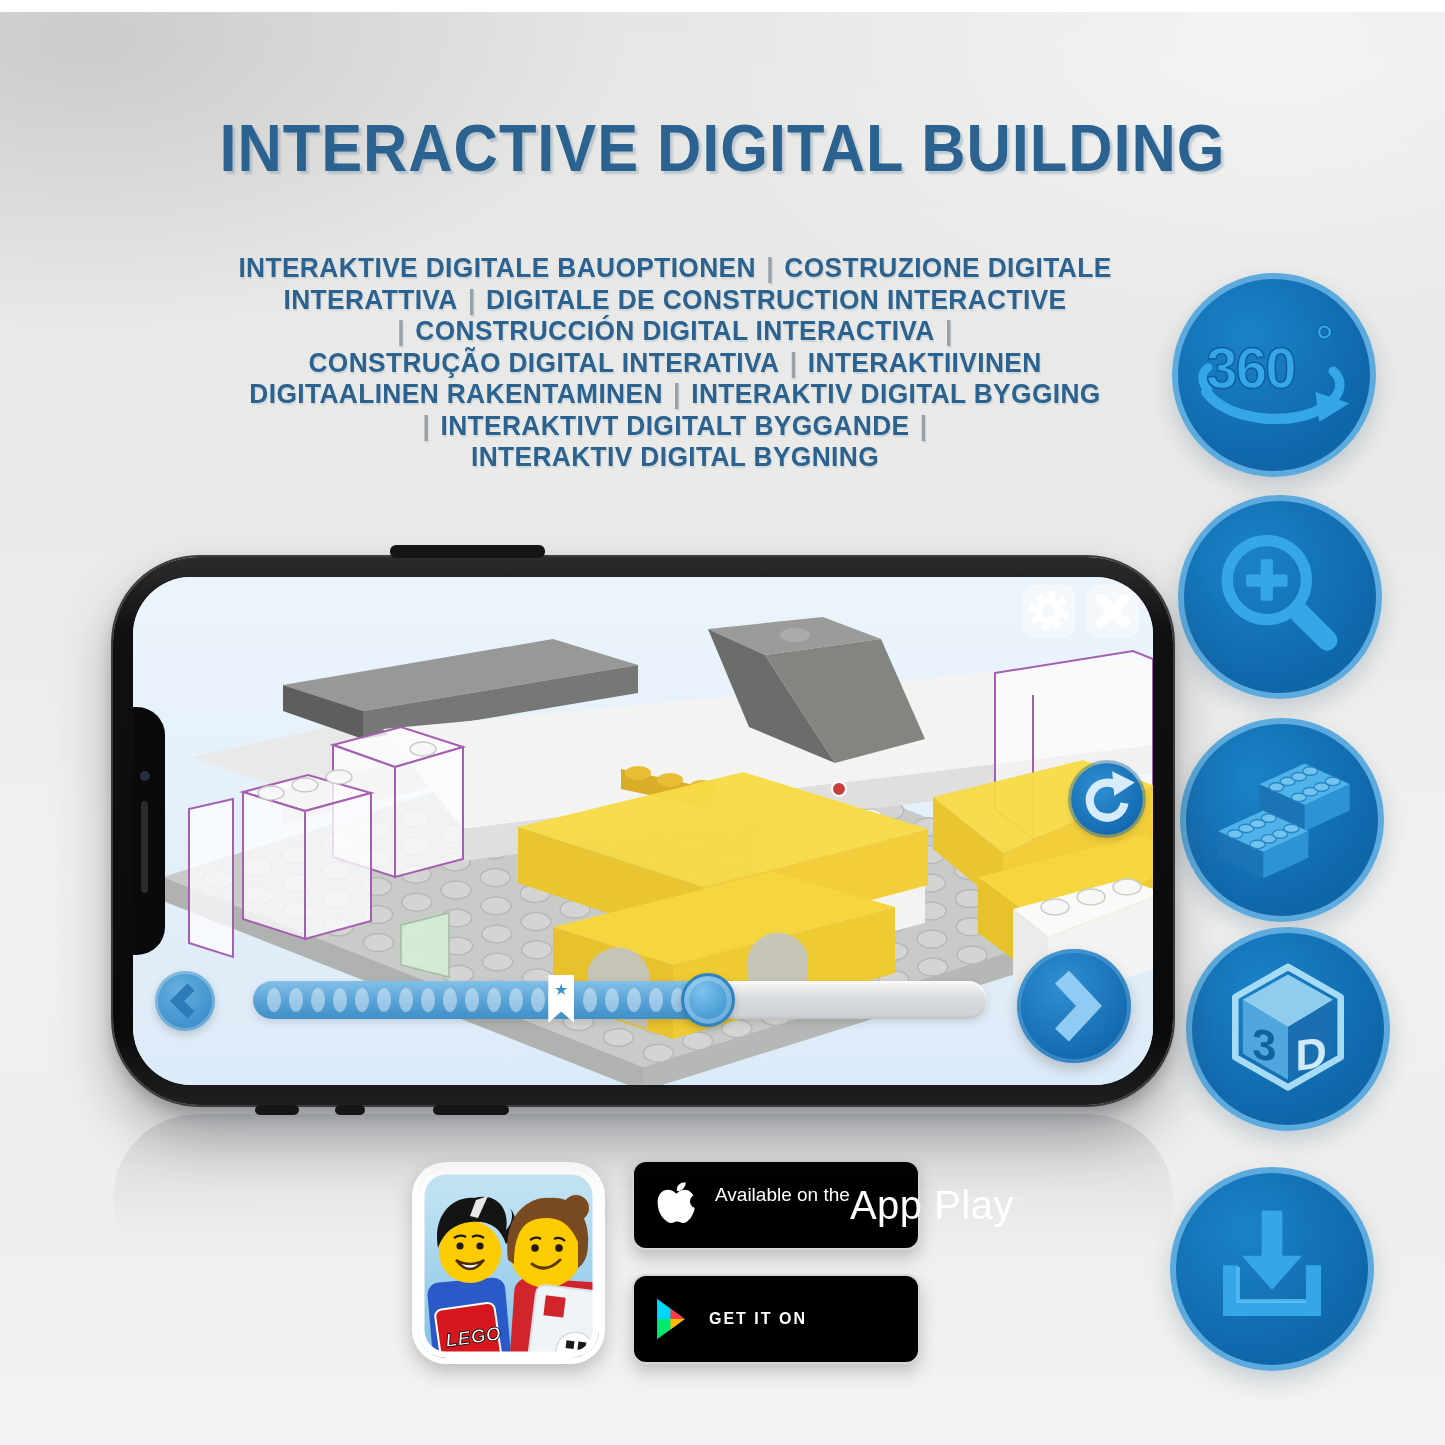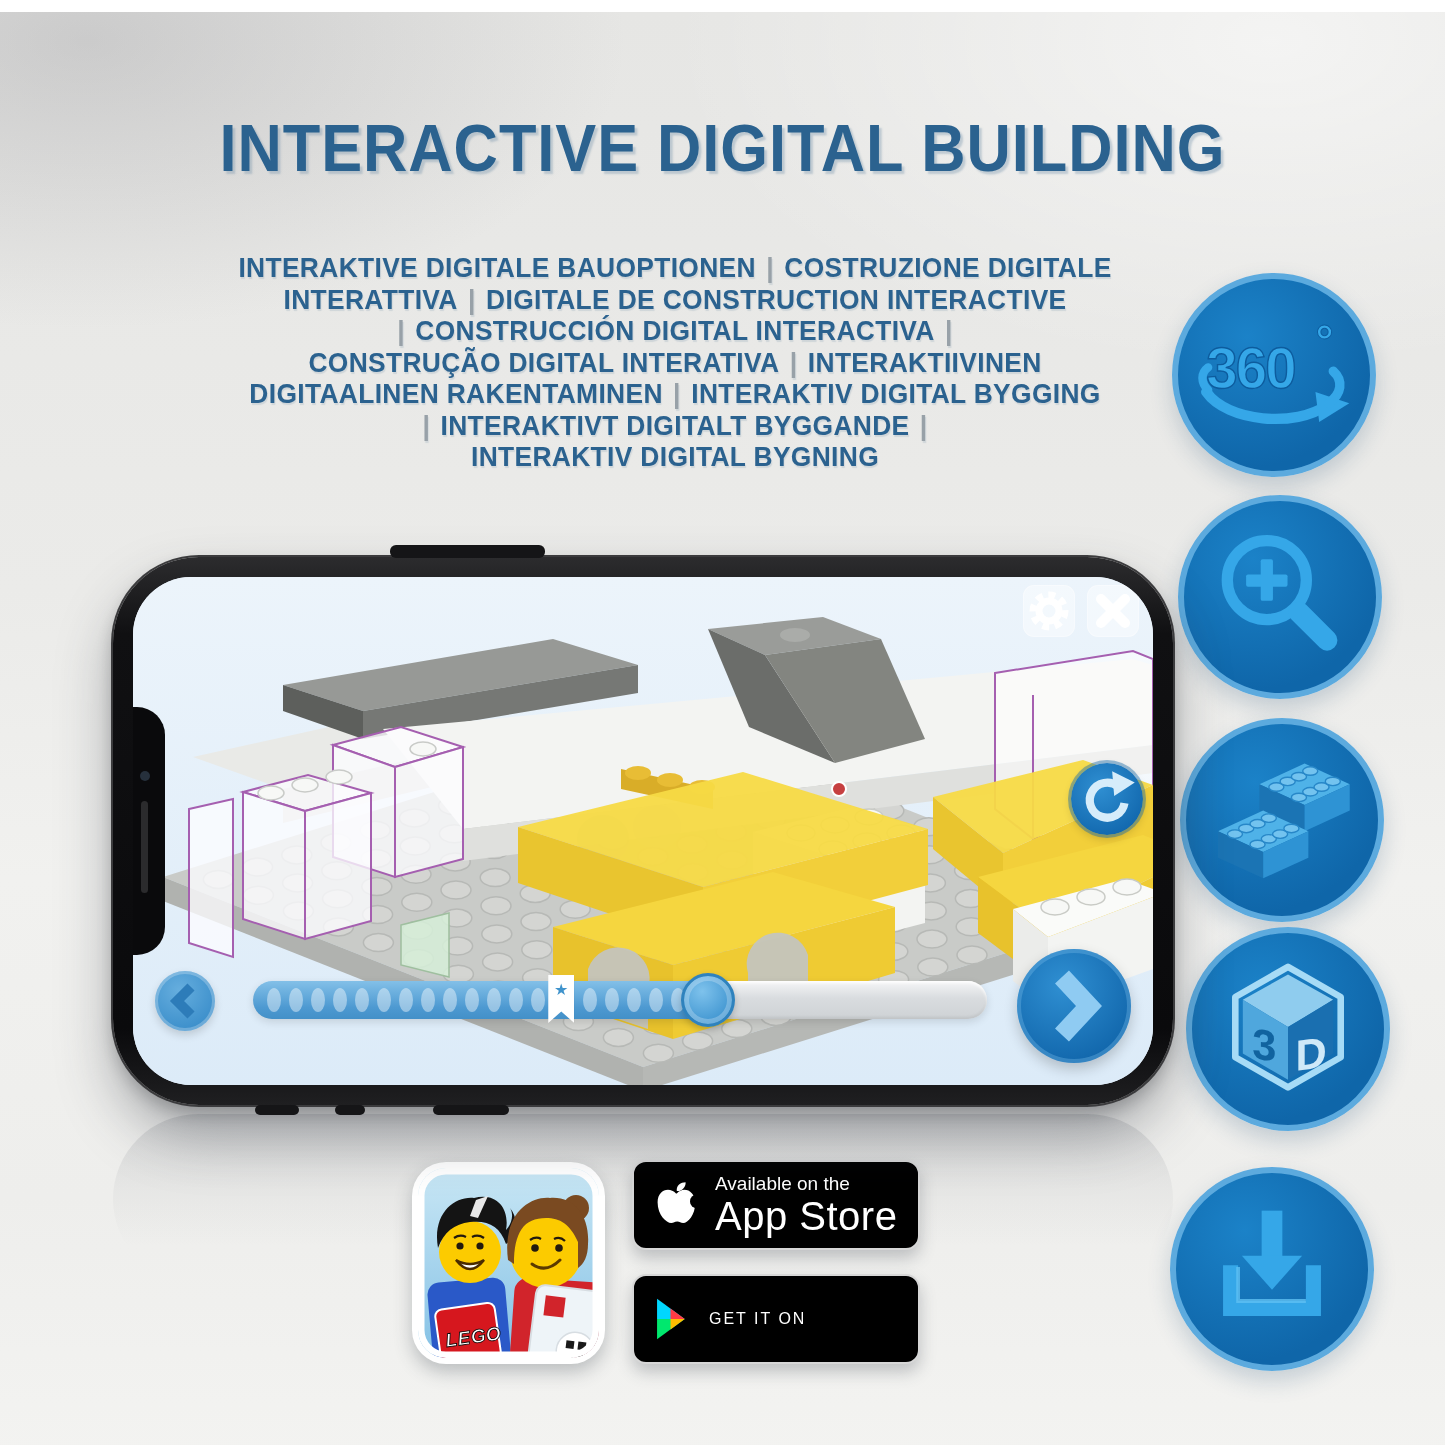--- a/index.html
+++ b/index.html
@@ -78,24 +78,24 @@
     background:linear-gradient(180deg, rgba(90,95,105,.17), rgba(90,95,105,.05) 45%, rgba(90,95,105,0) 78%);
     z-index:0;}
   
   .app-icon{position:absolute;left:412px;top:1150px;width:193px;height:202px;border-radius:34px;
     background:#fff;box-shadow:0 8px 18px rgba(60,70,80,.30);z-index:2;}
   .app-icon svg{position:absolute;left:6px;top:6px;width:181px;height:190px;border-radius:28px;}
   .store-badge{position:absolute;left:632px;width:288px;height:90px;border-radius:14px;background:#000;
     border:2px solid #d7d7d7;box-sizing:border-box;display:flex;align-items:center;gap:15px;
     padding:0 18px;box-shadow:0 8px 16px rgba(60,70,80,.28);z-index:2;}
   .store-badge .b-icon{flex:0 0 auto;display:flex;align-items:center;}
-  .store-badge .b-text{display:flex;flex-direction:column;justify-content:center;color:#fff;white-space:nowrap;}
+  .store-badge .b-text{display:flex;flex-direction:row;justify-content:center;color:#fff;white-space:nowrap;}
   .appstore-top{font-size:19px;line-height:22px;font-weight:400;}
   .appstore-bottom{font-size:40px;line-height:42px;font-weight:400;letter-spacing:.5px;}
-  .gplay-top{font-size:16px;line-height:20px;font-weight:400;letter-spacing:2px;}
+  .gplay-top{font-size:16px;line-height:20px;font-weight:700;letter-spacing:2px;}
   .gplay-bottom{font-size:38px;line-height:42px;font-weight:700;letter-spacing:.5px;}
 </style>
 </head>
 <body>
 
 <div class="poster">
 
   <h1 class="title">INTERACTIVE DIGITAL BUILDING</h1>
   <div class="subtitle" id="subtitle">
       <div><span>INTERAKTIVE DIGITALE BAUOPTIONEN</span><span class="pipe">|</span><span>COSTRUZIONE DIGITALE</span></div>
@@ -572,21 +572,21 @@
   <div class="store-badge" style="top:1148px;">
     <div class="b-icon">
       <svg width="48" height="56" viewBox="0 0 120 118">
         <path d="M60 30 C44 12 14 20 14 52 C14 84 36 104 48 104 C55 104 56 100 63 100 C70 100 71 104 78 104 C90 104 108 84 108 54 C108 22 78 12 62 30 Z" fill="#fff"></path>
         <circle cx="112" cy="50" r="17" fill="#000"></circle>
         <path d="M62 24 C60 10 72 2 84 2 C85 14 74 26 62 24 Z" fill="#fff"></path>
       </svg>
     </div>
     <div class="b-text">
       <span class="appstore-top">Available on the</span>
-      <span class="appstore-bottom">App Store</span>
+      <span class="appstore-bottom">App Play</span>
     </div>
   </div>
 
   <div class="store-badge" style="top:1262px;">
     <div class="b-icon">
       <svg width="42" height="48" viewBox="0 0 100 100">
         <polygon points="12,2 78,50 12,50" fill="#00d7fe"></polygon>
         <polygon points="12,50 78,50 12,98" fill="#00e86e"></polygon>
         <polygon points="44,25 78,50 44,50" fill="#ff3a44"></polygon>
         <polygon points="44,50 78,50 44,75" fill="#ffbc00"></polygon>

